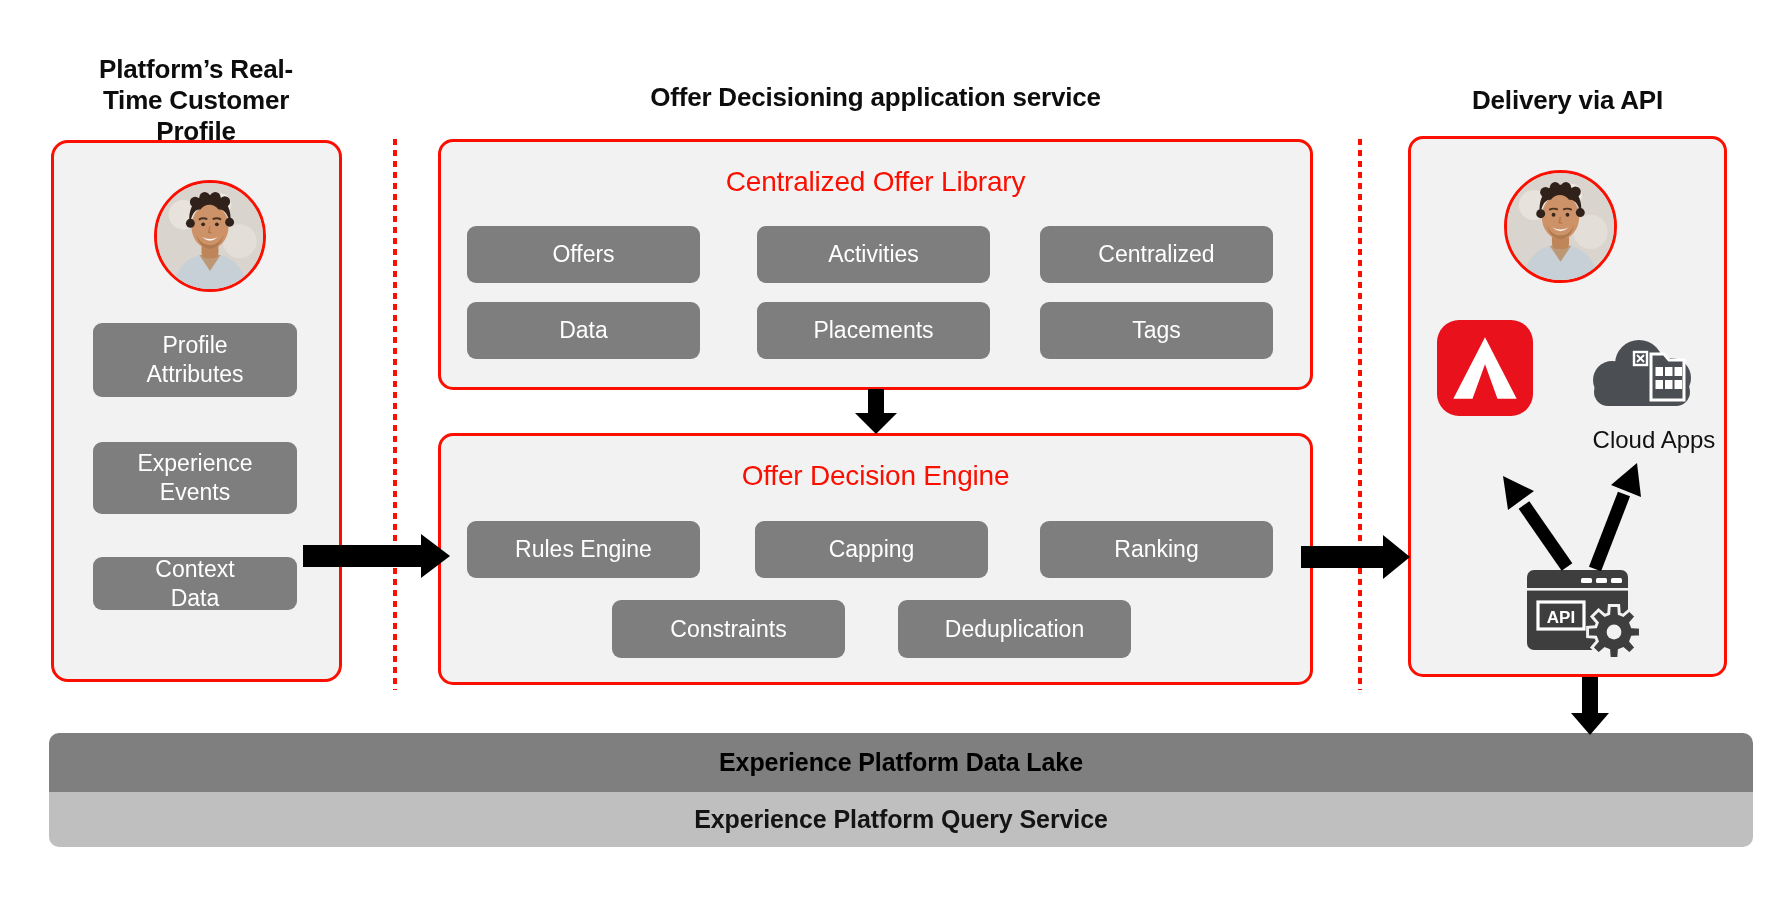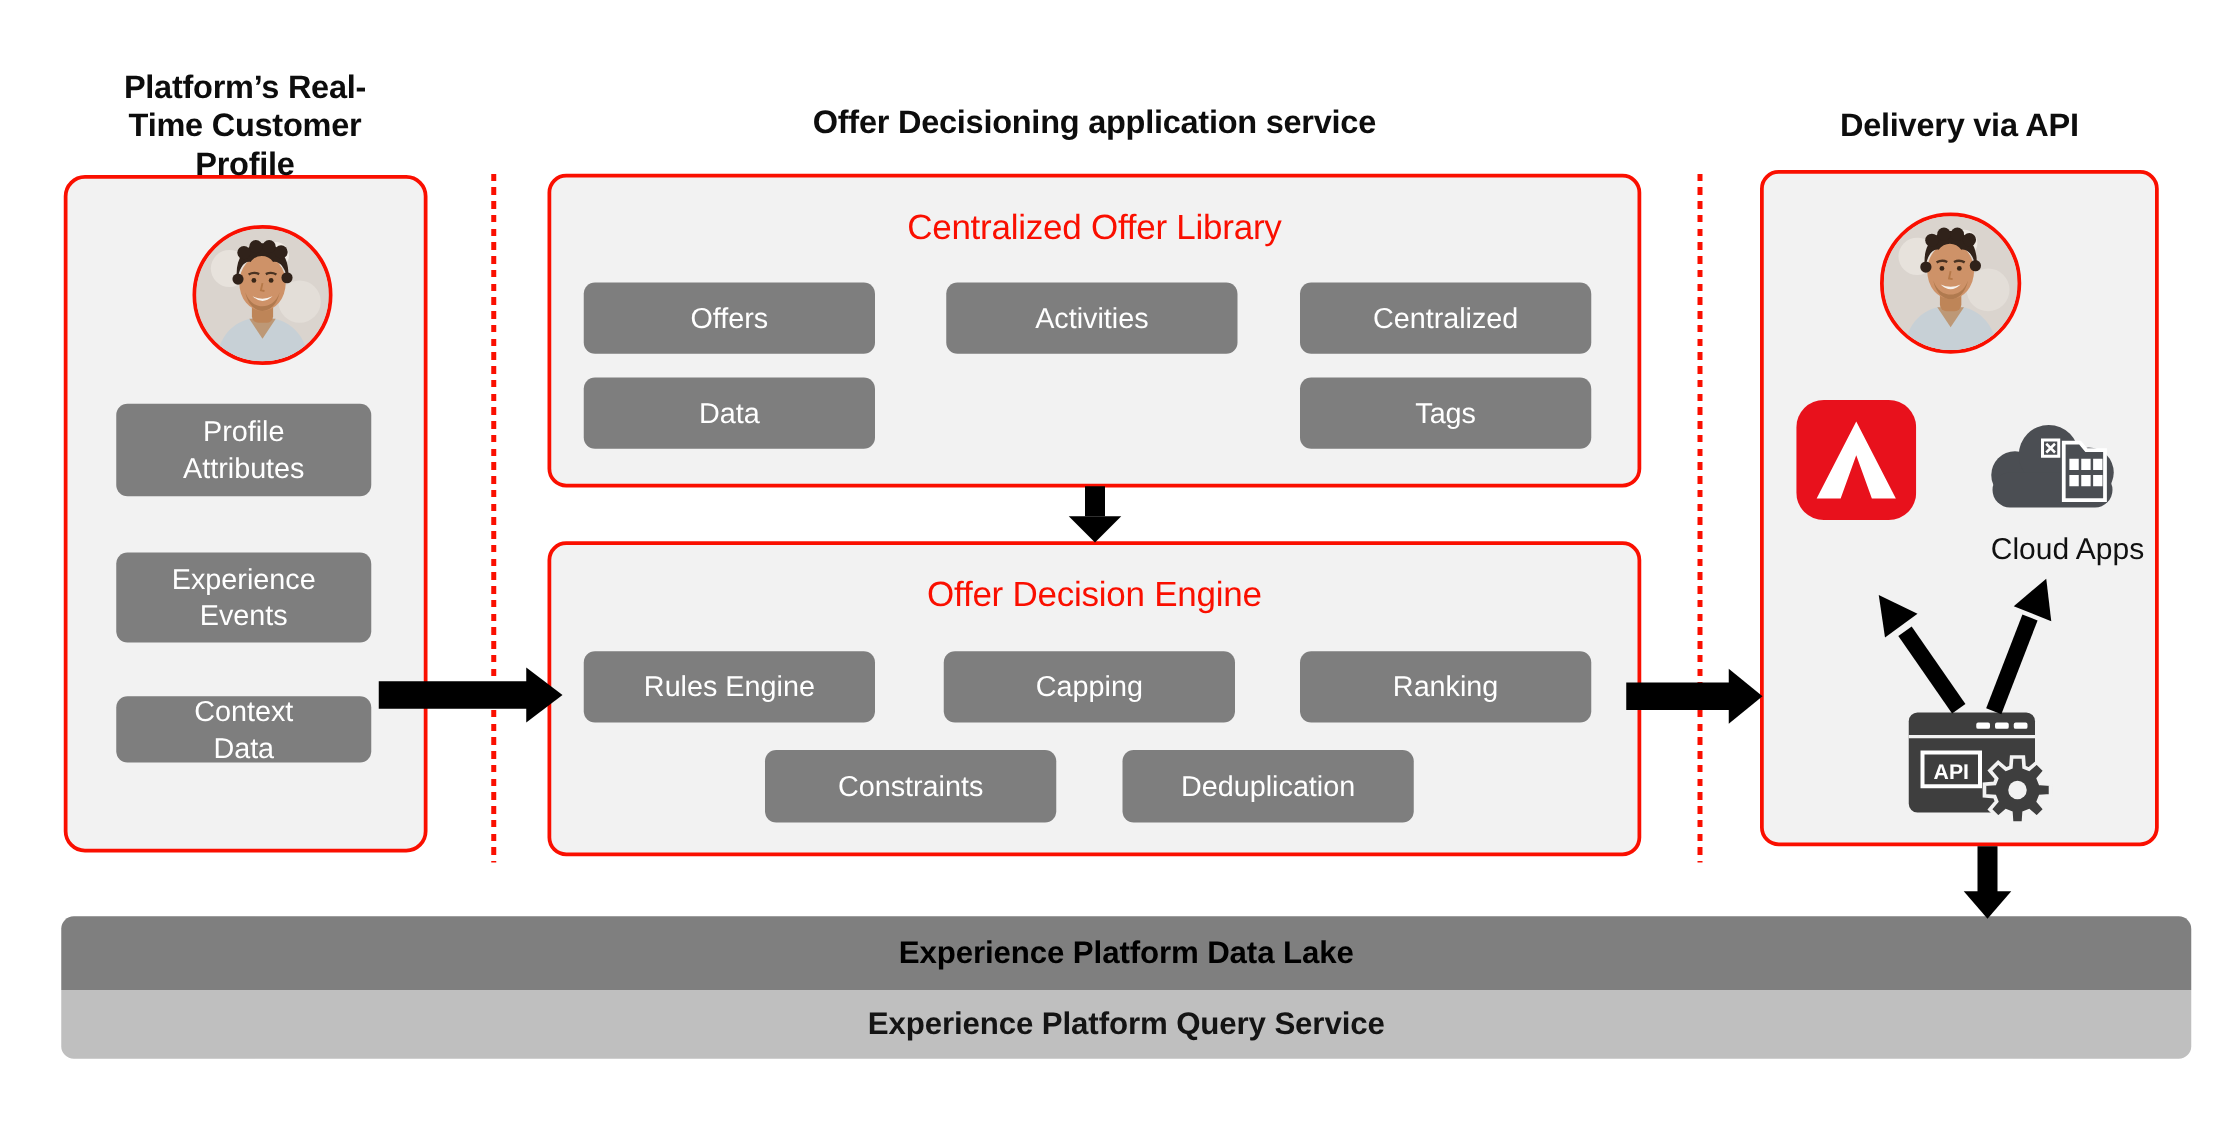--- a/index.html
+++ b/index.html
@@ -140,20 +140,21 @@
     <span>Data</span>
   </div>
 
   <div class="abs panel" id="panel-library"></div>
   <div class="abs panel-title" id="library-title">Centralized Offer Library</div>
 
   <div class="abs gbox" style="left:467px;  top:226px; width:233px; height:57px;">Offers</div>
   <div class="abs gbox" style="left:757px;  top:226px; width:233px; height:57px;">Activities</div>
   <div class="abs gbox" style="left:1040px; top:226px; width:233px; height:57px;">Centralized</div>
   <div class="abs gbox" style="left:467px;  top:302px; width:233px; height:57px;">Data</div>
+  <div class="abs gbox" style="left:757px;  top:302px; width:233px; height:57px;">Placements</div>
   <div class="abs gbox" style="left:1040px; top:302px; width:233px; height:57px;">Tags</div>
 
   <div class="abs panel" id="panel-engine"></div>
   <div class="abs panel-title" id="engine-title">Offer Decision Engine</div>
 
   <div class="abs gbox" style="left:467px;  top:521px; width:233px; height:57px;">Rules Engine</div>
   <div class="abs gbox" style="left:755px;  top:521px; width:233px; height:57px;">Capping</div>
   <div class="abs gbox" style="left:1040px; top:521px; width:233px; height:57px;">Ranking</div>
   <div class="abs gbox" style="left:612px;  top:600px; width:233px; height:58px;">Constraints</div>
   <div class="abs gbox" style="left:898px;  top:600px; width:233px; height:58px;">Deduplication</div>

